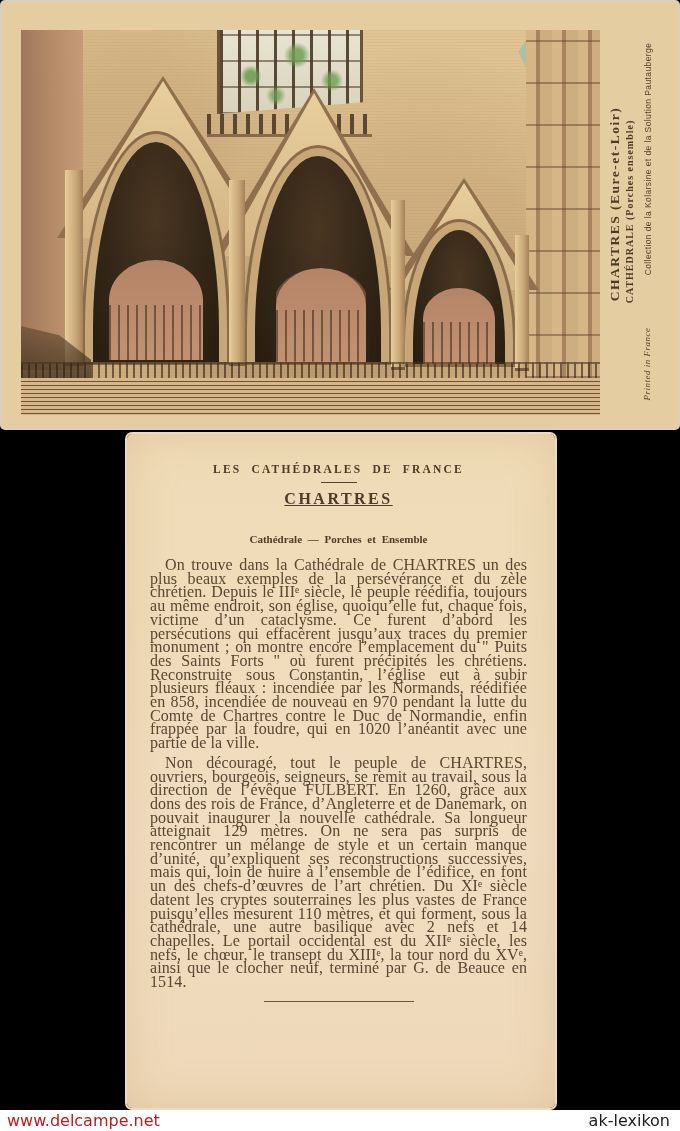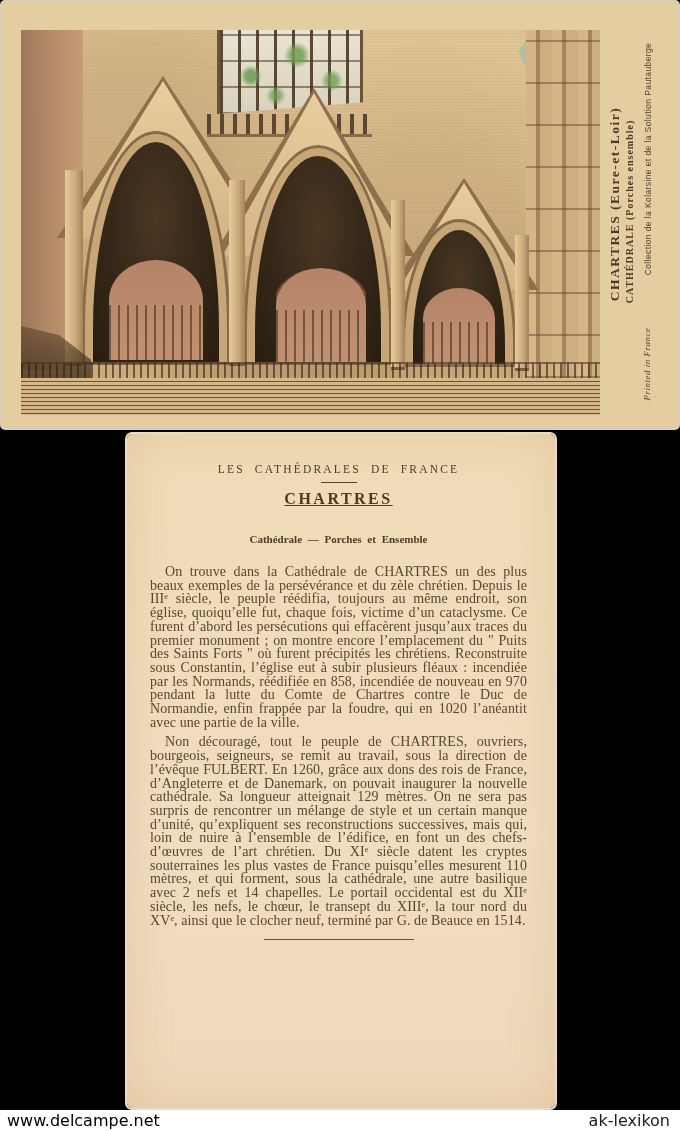--- a/index.html
+++ b/index.html
@@ -93,36 +93,36 @@
     color:#55422c;}
   .cap-printed{left:595px;top:356px;width:100px;height:12px;line-height:12px;
     font-style:italic;font-size:9px;letter-spacing:.5px;color:#55422c;}
 
   
   .card-back{position:absolute;left:127px;top:434px;width:428px;height:674px;
     border-radius:5px;
     background:linear-gradient(180deg,#efdbb6 0%,#f0dcba 30%,#f1ddc0 60%,#eed8b8 100%);
     box-shadow:0 0 0 2px #e8ddc3,inset 0 0 45px rgba(195,155,105,.28);}
   .back-inner{position:absolute;left:23px;top:0;width:377px;color:#594531;}
-  .series-title{margin-top:29px;text-align:center;font-weight:400;font-size:11.5px;
+  .series-title{margin-top:29px;text-align:center;font-weight:700;font-size:11.5px;
     letter-spacing:2.2px;word-spacing:5px;color:#4e3a27;}
   .divider-sm{width:36px;border:0;border-top:1.5px solid #57422d;margin:7px auto 7px;}
   .back-title{text-align:center;font-weight:700;font-size:16px;letter-spacing:2.5px;
     color:#4e3a27;margin:0;text-decoration:underline;}
   .back-subtitle{text-align:center;font-weight:700;font-size:11px;word-spacing:3px;
     color:#4e3a27;margin-top:25px;}
-  .back-body{margin-top:20px;font-size:14px;line-height:13.7px;text-align:justify;
+  .back-body{margin-top:13px;font-size:16px;line-height:13.7px;text-align:justify;
     letter-spacing:.1px;}
   .back-body p{margin:0 0 6px;text-indent:15px;}
   .divider-lg{width:150px;border:0;border-top:1px solid #6b543a;margin:12px auto 0;}
 
   
   .watermark-bar{position:absolute;left:0;top:1110px;width:680px;height:21px;background:#fff;
     font-family:"DejaVu Sans","Liberation Sans",sans-serif;}
-  .wm-left{position:absolute;left:7px;top:0;line-height:22px;font-size:16px;color:#000000;}
+  .wm-left{position:absolute;left:7px;top:0;line-height:22px;font-size:16px;color:#b91c1c;}
   .wm-right{position:absolute;right:10px;top:0;line-height:22px;font-size:16px;color:#1c1c1c;}
 </style>
 </head>
 <body>
 
 <div class="stage">
 
   <div class="card-front">
     <div class="photo">
       <div class="ph-base"></div>

